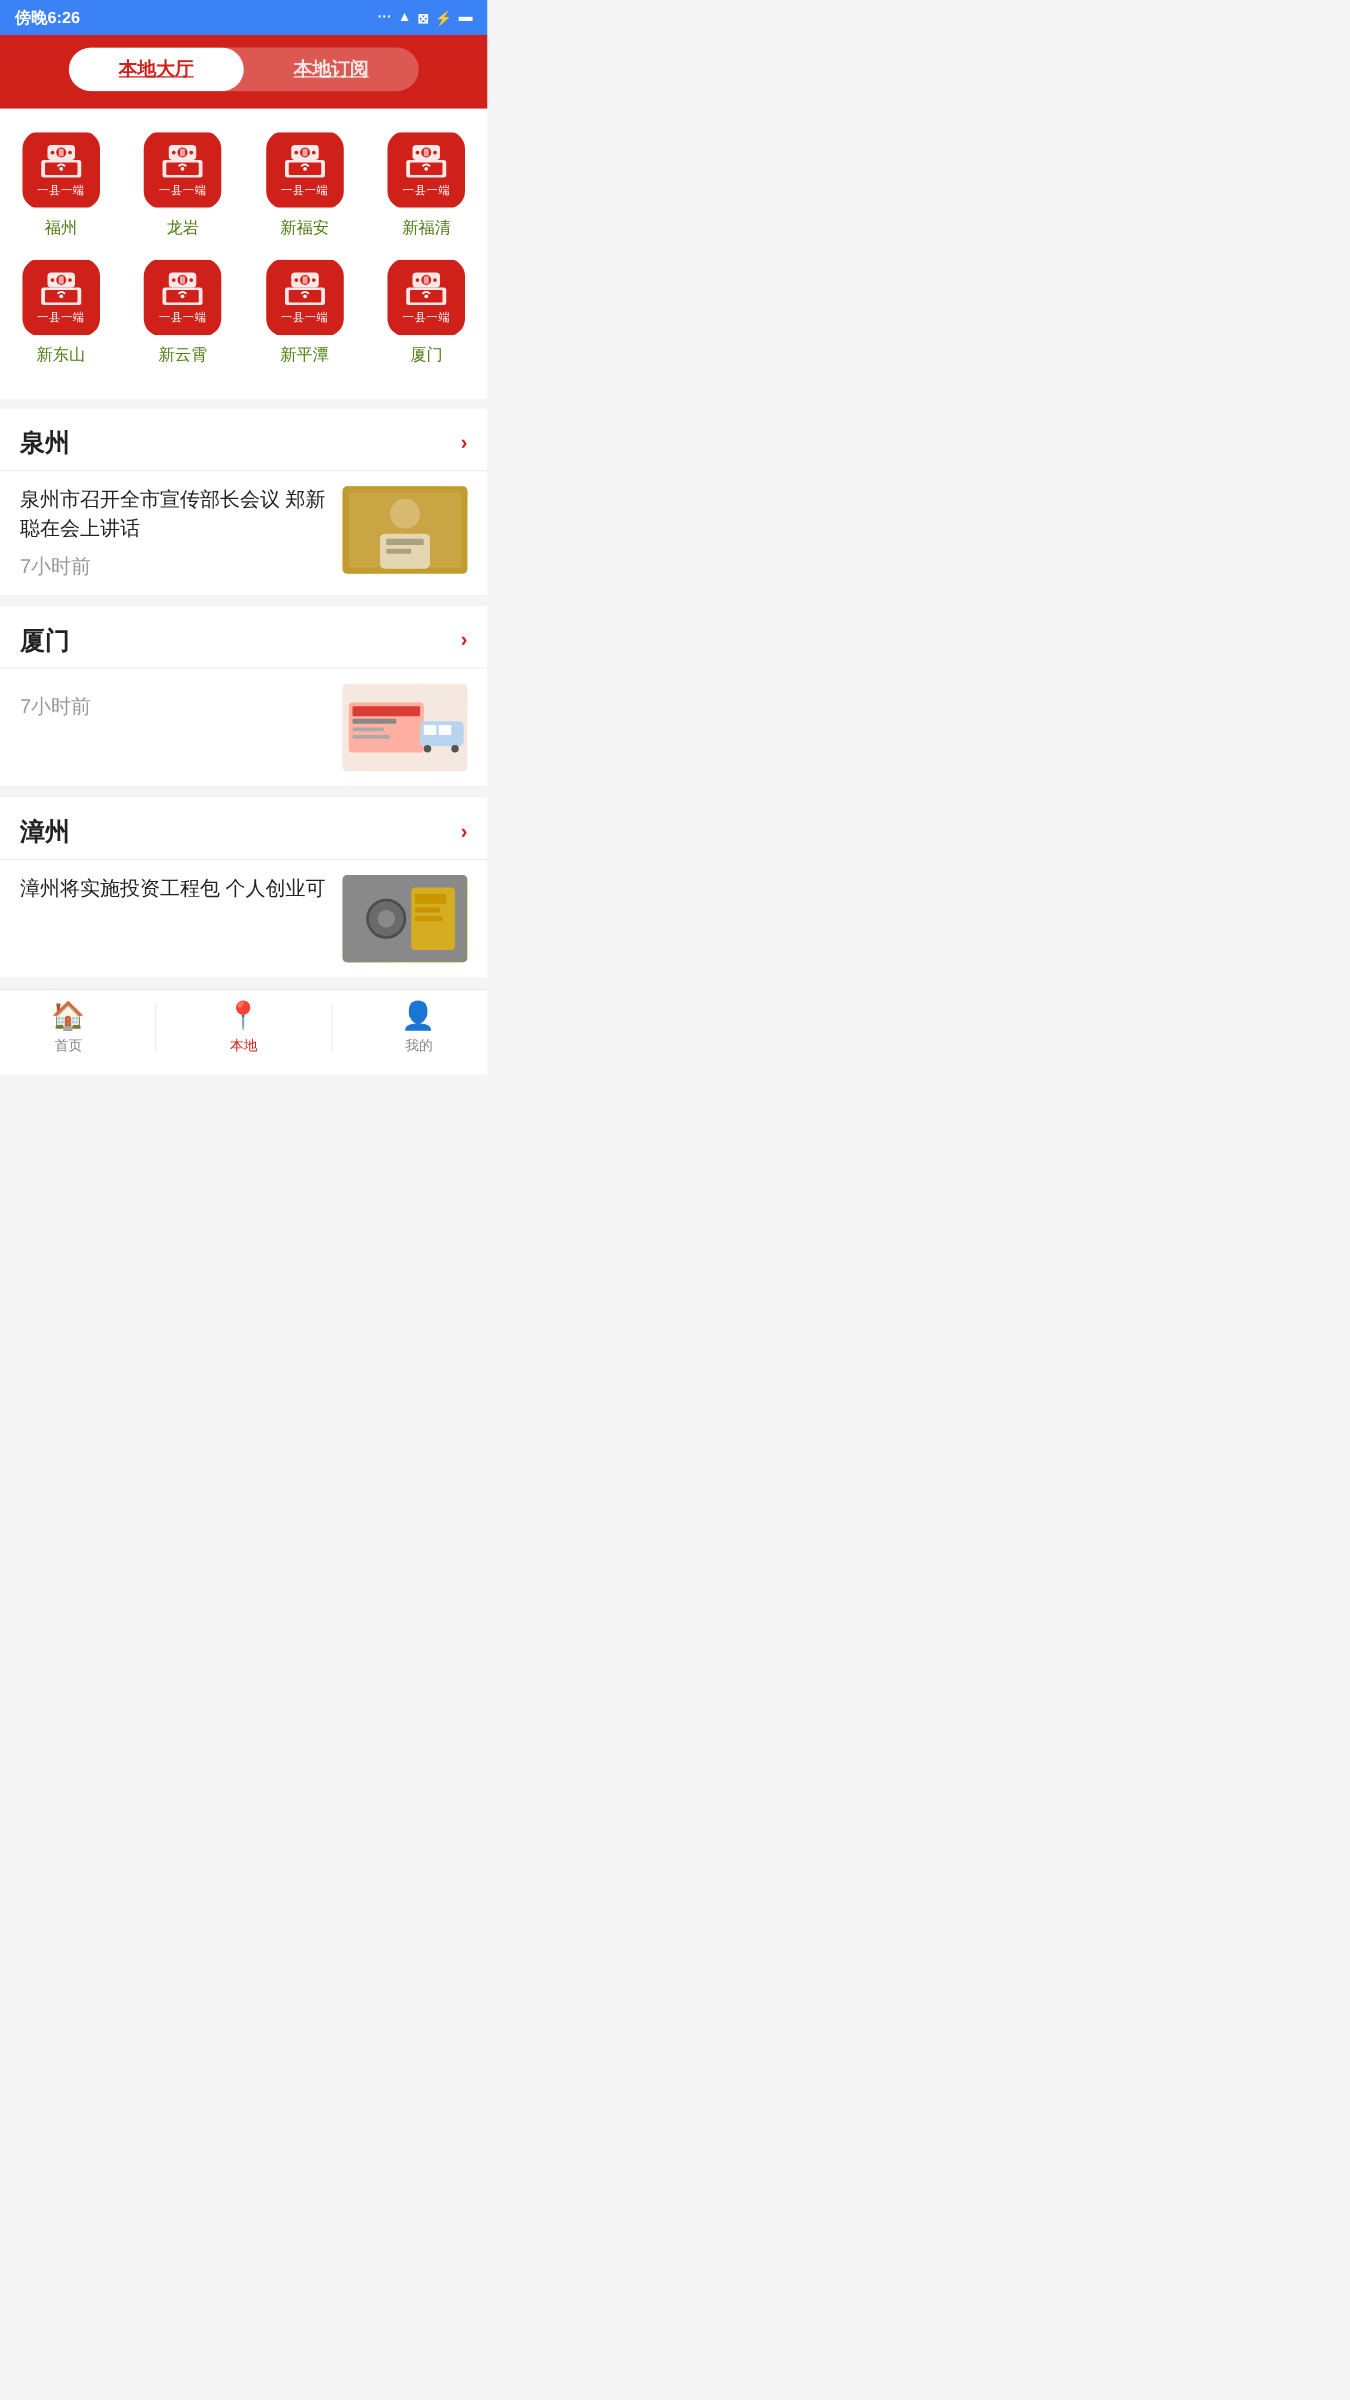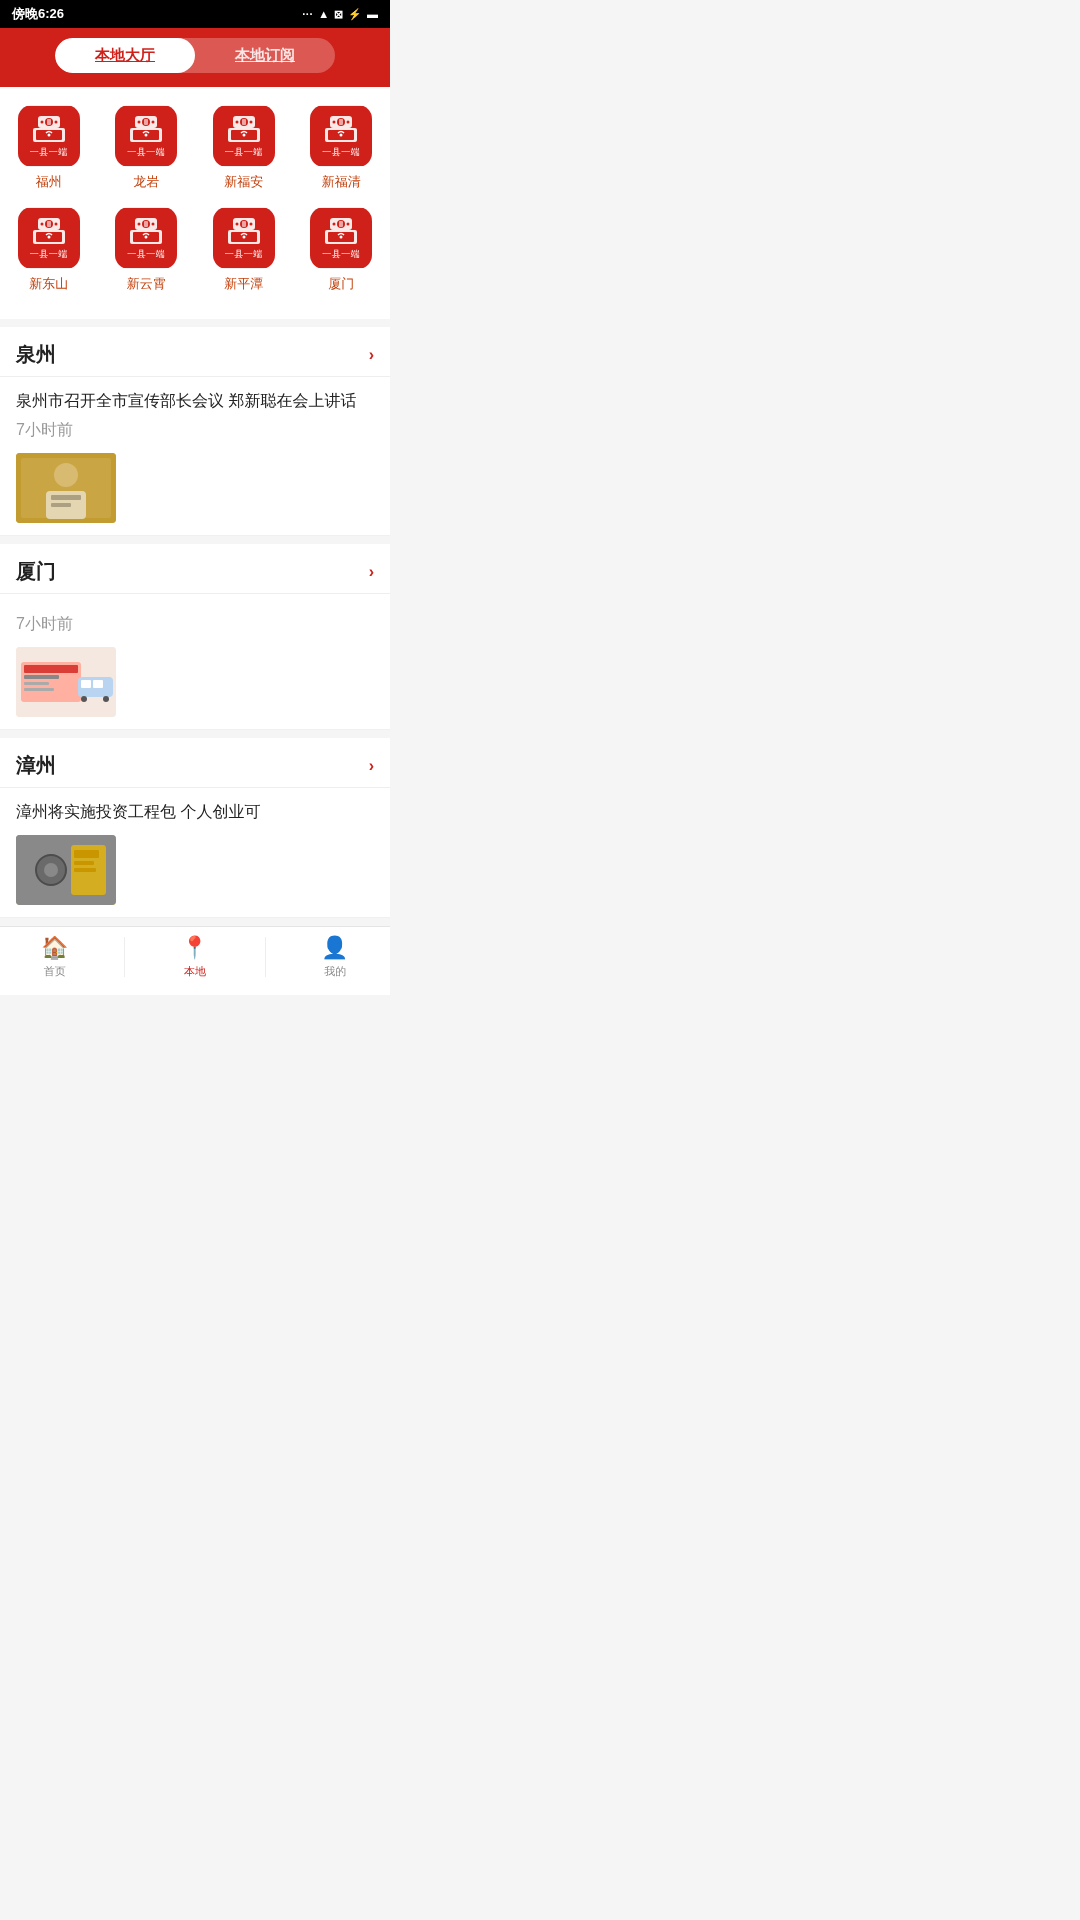--- a/index.html
+++ b/index.html
@@ -7,21 +7,21 @@
     body {
       width: 390px;
       min-height: 700px;
       font-family: -apple-system, "PingFang SC", "Helvetica Neue", Arial, sans-serif;
       background: #f5f5f5;
       overflow-x: hidden;
     }
 
     
     .status-bar {
-      background: #000000;
+      background: #3b82f6;
       color: #fff;
       display: flex;
       justify-content: space-between;
       align-items: center;
       padding: 4px 12px;
       height: 28px;
       font-size: 13px;
       font-weight: 600;
     }
     .status-bar-right {
@@ -107,21 +107,21 @@
       position: relative;
     }
     .icon-label-small {
       font-size: 9px;
       color: #fff;
       margin-top: 2px;
       letter-spacing: 0.5px;
     }
     .icon-name {
       font-size: 13px;
-      color: #c2410c;
+      color: #4d7c0f;
       margin-top: 6px;
       text-align: center;
     }
 
     
     .icon-svg {
       width: 36px;
       height: 30px;
     }
 
@@ -146,21 +146,20 @@
       color: #d0201a;
       font-size: 16px;
       font-weight: 600;
     }
     .news-item {
       display: flex;
       align-items: flex-start;
       padding: 12px 16px;
       gap: 12px;
       border-bottom: 1px solid #f0f0f0;
-      flex-direction: column;
     }
     .news-text {
       flex: 1;
     }
     .news-title {
       font-size: 16px;
       color: #222;
       line-height: 1.45;
       font-weight: 500;
     }

